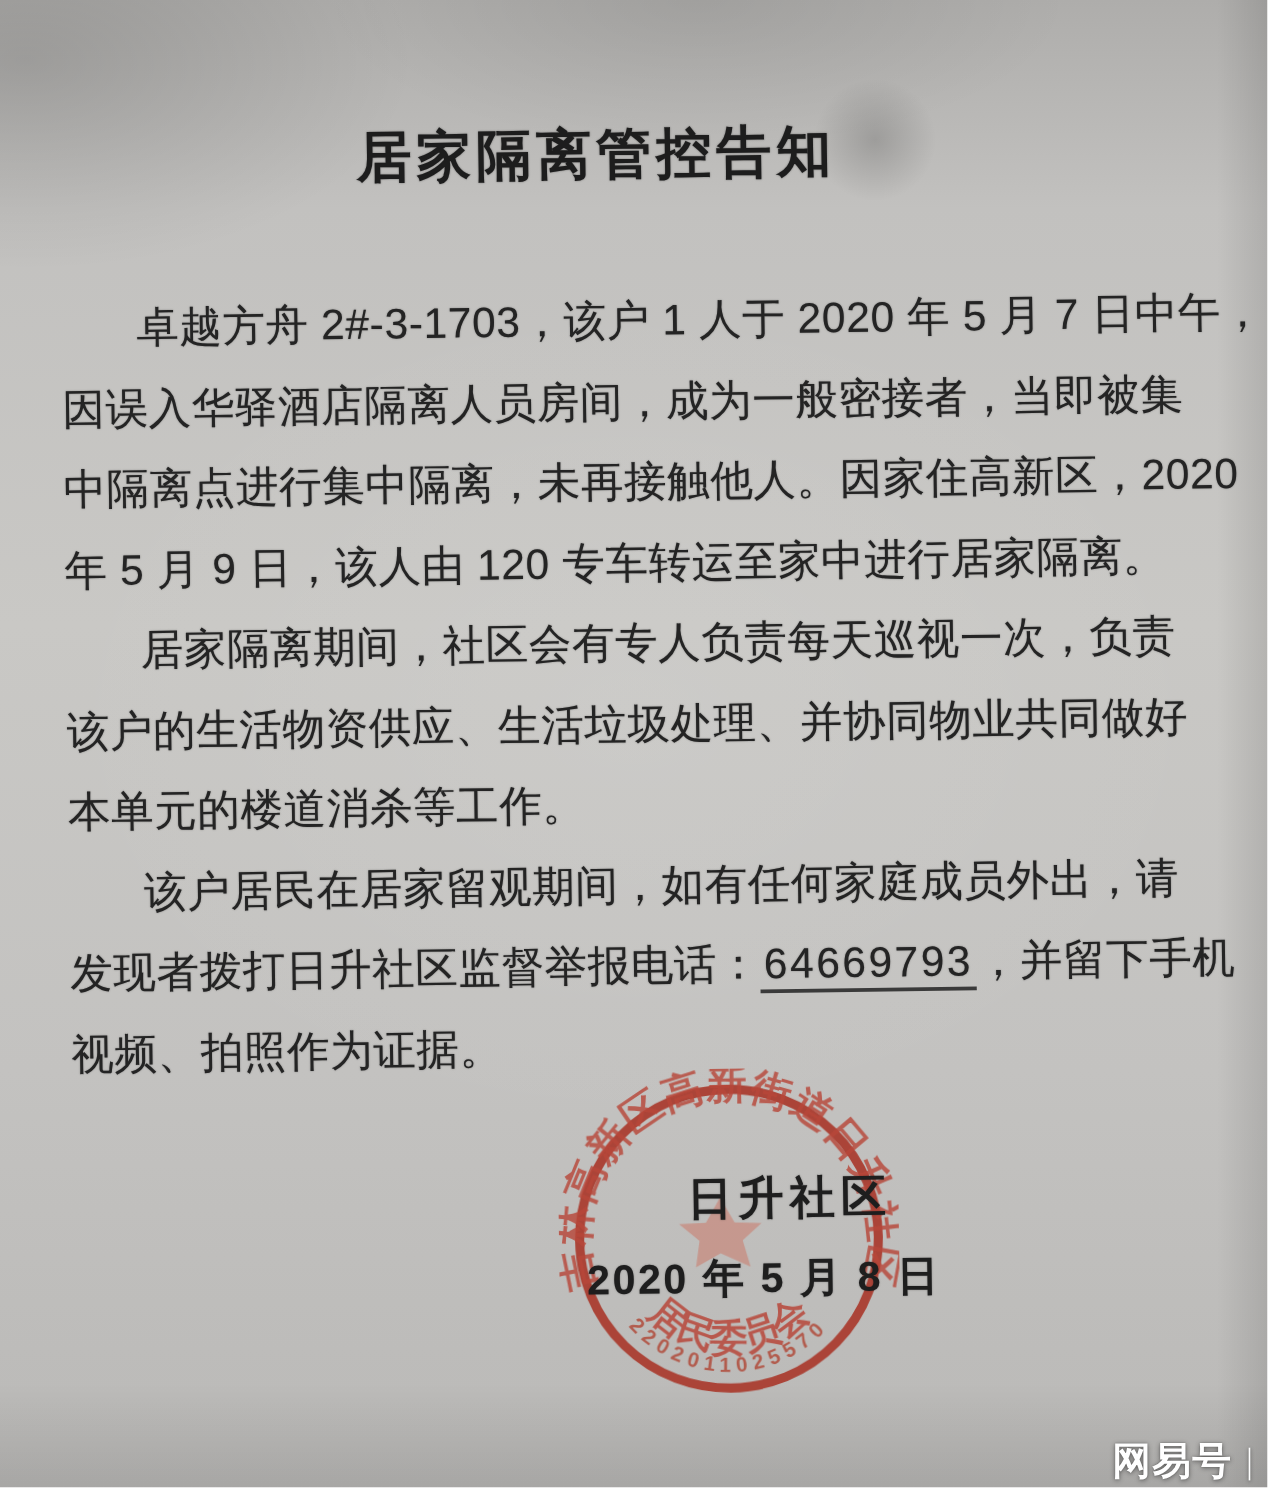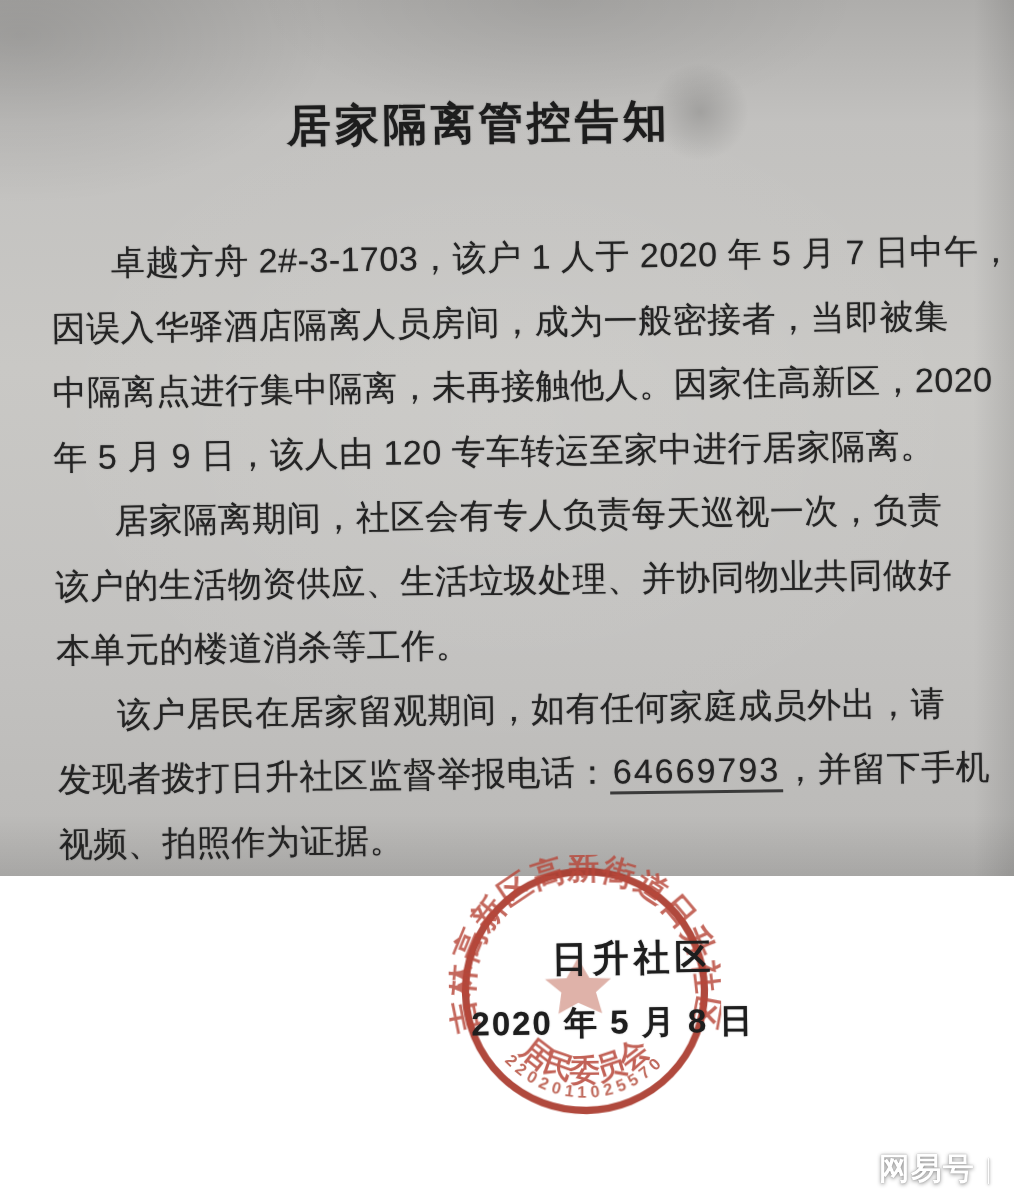--- a/index.html
+++ b/index.html
@@ -3,21 +3,21 @@
 <meta charset="utf-8">
 <style>
   html, body {
     margin: 0; padding: 0;
     width: 1014px; height: 1190px;
     overflow: hidden;
     font-family: "Liberation Sans", sans-serif;
   }
   .photo {
     position: relative;
-    width: 1014px; height: 876px;
+    width: 1014px; height: 1190px;
     background:
       radial-gradient(circle 70px at 700px 112px, rgba(0,0,0,0.16), transparent 70%),
       radial-gradient(ellipse 480px 260px at 2% 4%, rgba(0,0,0,0.13), transparent 65%),
       radial-gradient(ellipse 500px 200px at 55% 0%, rgba(0,0,0,0.08), transparent 60%),
       radial-gradient(ellipse 700px 500px at 50% 48%, rgba(255,255,255,0.07), transparent 70%),
       linear-gradient(270deg, rgba(0,0,0,0.10), transparent 4%),
       linear-gradient(0deg, rgba(0,0,0,0.10), transparent 7%),
       linear-gradient(180deg, #aeadab 0%, #c2c1bf 14%, #c9c8c5 42%, #c3c2c0 72%, #bab9b7 100%);
   }
   .doc {
@@ -96,21 +96,21 @@
     left: 462px; top: 1002px;
     font-size: 33px;
     font-weight: 600;
     letter-spacing: 2px;
     color: #1e1e1e;
     text-shadow: 0 0 1.3px rgba(30,30,30,0.5);
     z-index: 3;
   }
   .watermark {
     position: absolute;
-    right: 16px; top: 1148px;
+    right: 5px; top: 1148px;
     display: flex;
     align-items: center;
     color: #ffffff;
     text-shadow: 0 1px 4px rgba(0,0,0,0.45), 0 0 1px rgba(0,0,0,0.4);
     z-index: 5;
   }
   .wm-brand {
     font-size: 31px;
     font-weight: 800;
     letter-spacing: 1px;

